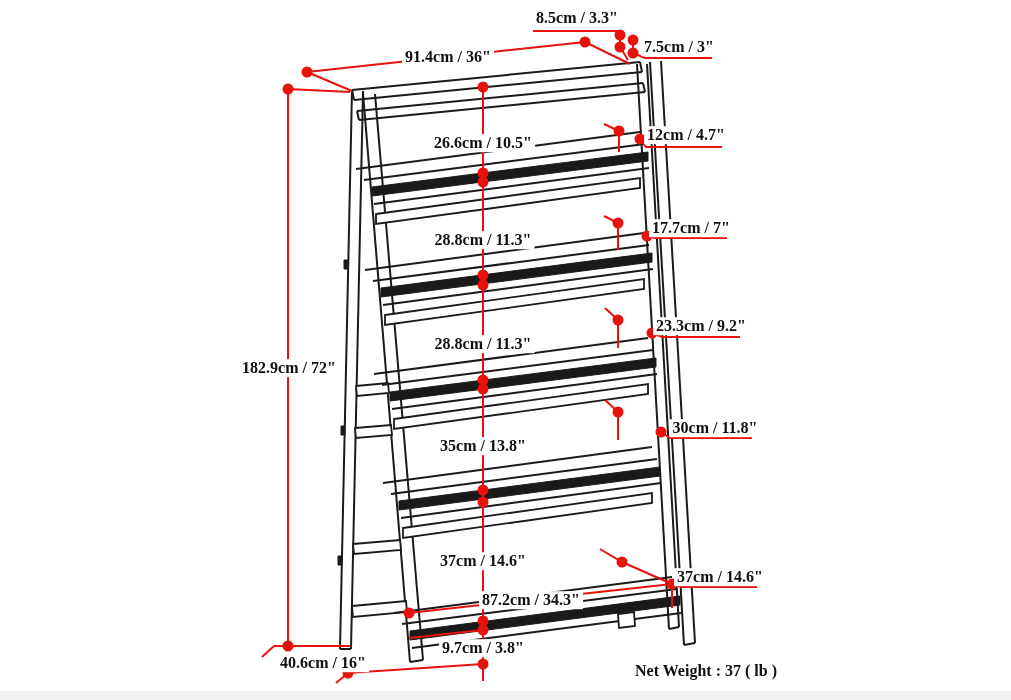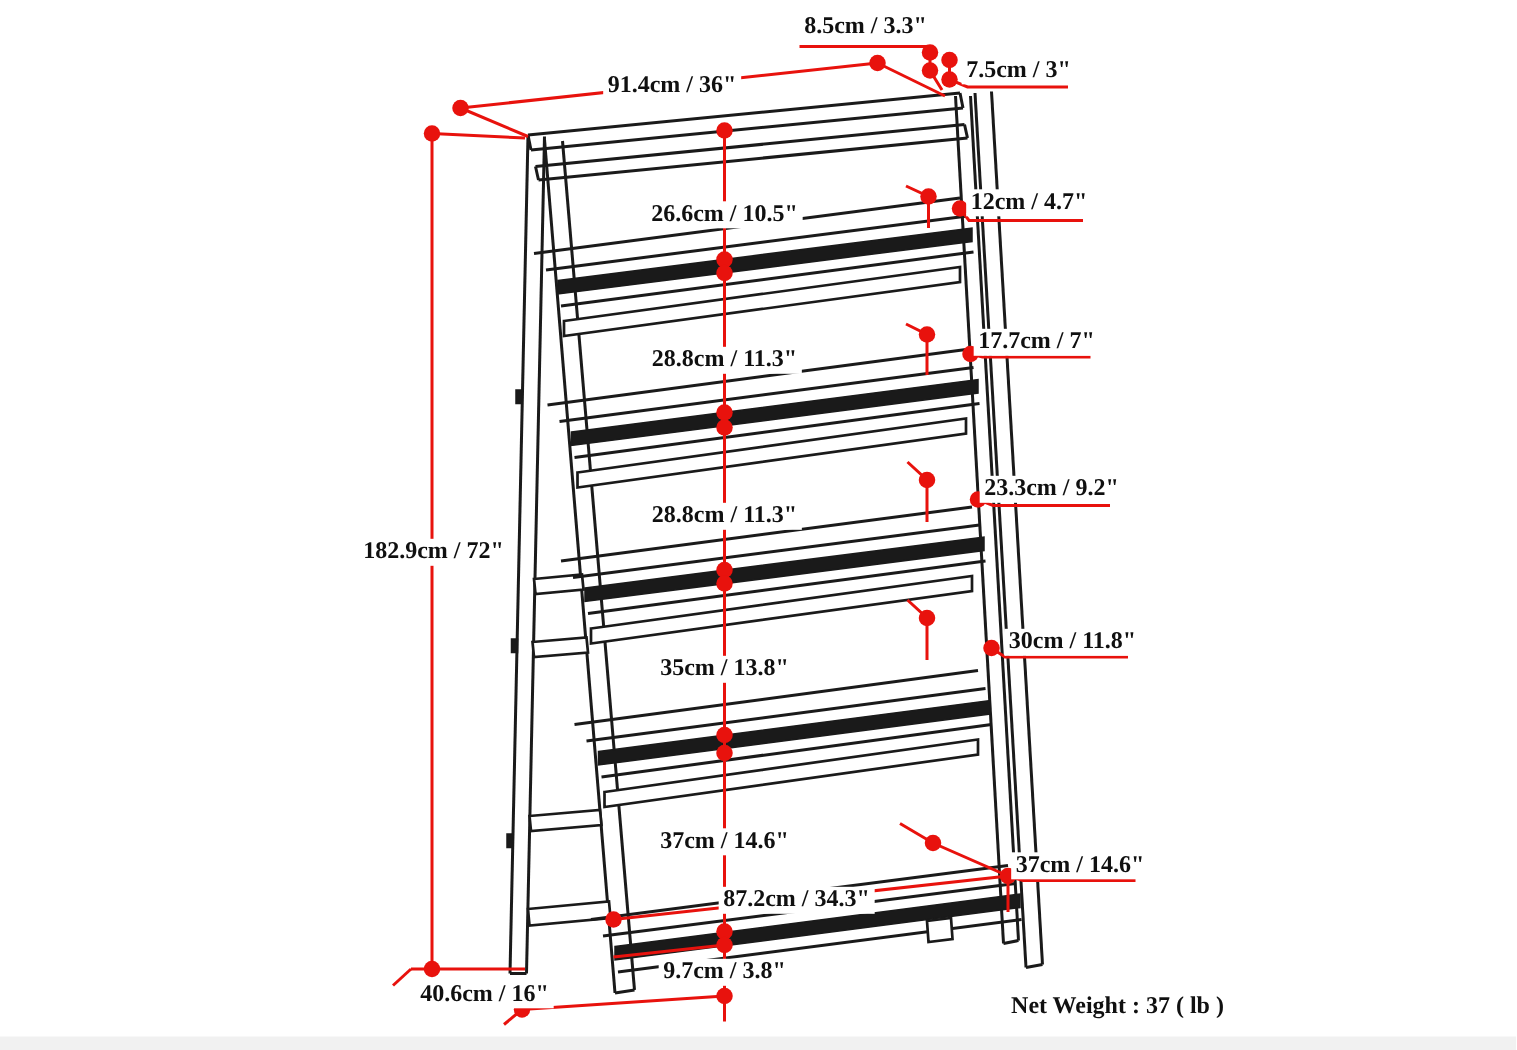--- a/index.html
+++ b/index.html
@@ -195,16 +195,16 @@
 
   <div class="lbl" style="left:686px;top:135px;">12cm / 4.7"</div>
   <div class="lbl" style="left:691px;top:228px;">17.7cm / 7"</div>
   <div class="lbl" style="left:701px;top:326px;">23.3cm / 9.2"</div>
   <div class="lbl" style="left:715px;top:428px;">30cm / 11.8"</div>
   <div class="lbl" style="left:720px;top:577px;">37cm / 14.6"</div>
 
   <div class="lbl" style="left:531px;top:600px;">87.2cm / 34.3"</div>
   <div class="lbl" style="left:483px;top:648px;">9.7cm / 3.8"</div>
   <div class="lbl" style="left:323px;top:663px;">40.6cm / 16"</div>
-  <div class="lbl" style="left:745px;top:671px;">Net Weight : 37 ( lb )</div>
+  <div class="lbl" style="left:706px;top:671px;">Net Weight : 37 ( lb )</div>
 
   <div class="footer-strip"></div>
 </div>
 
 </body></html>

